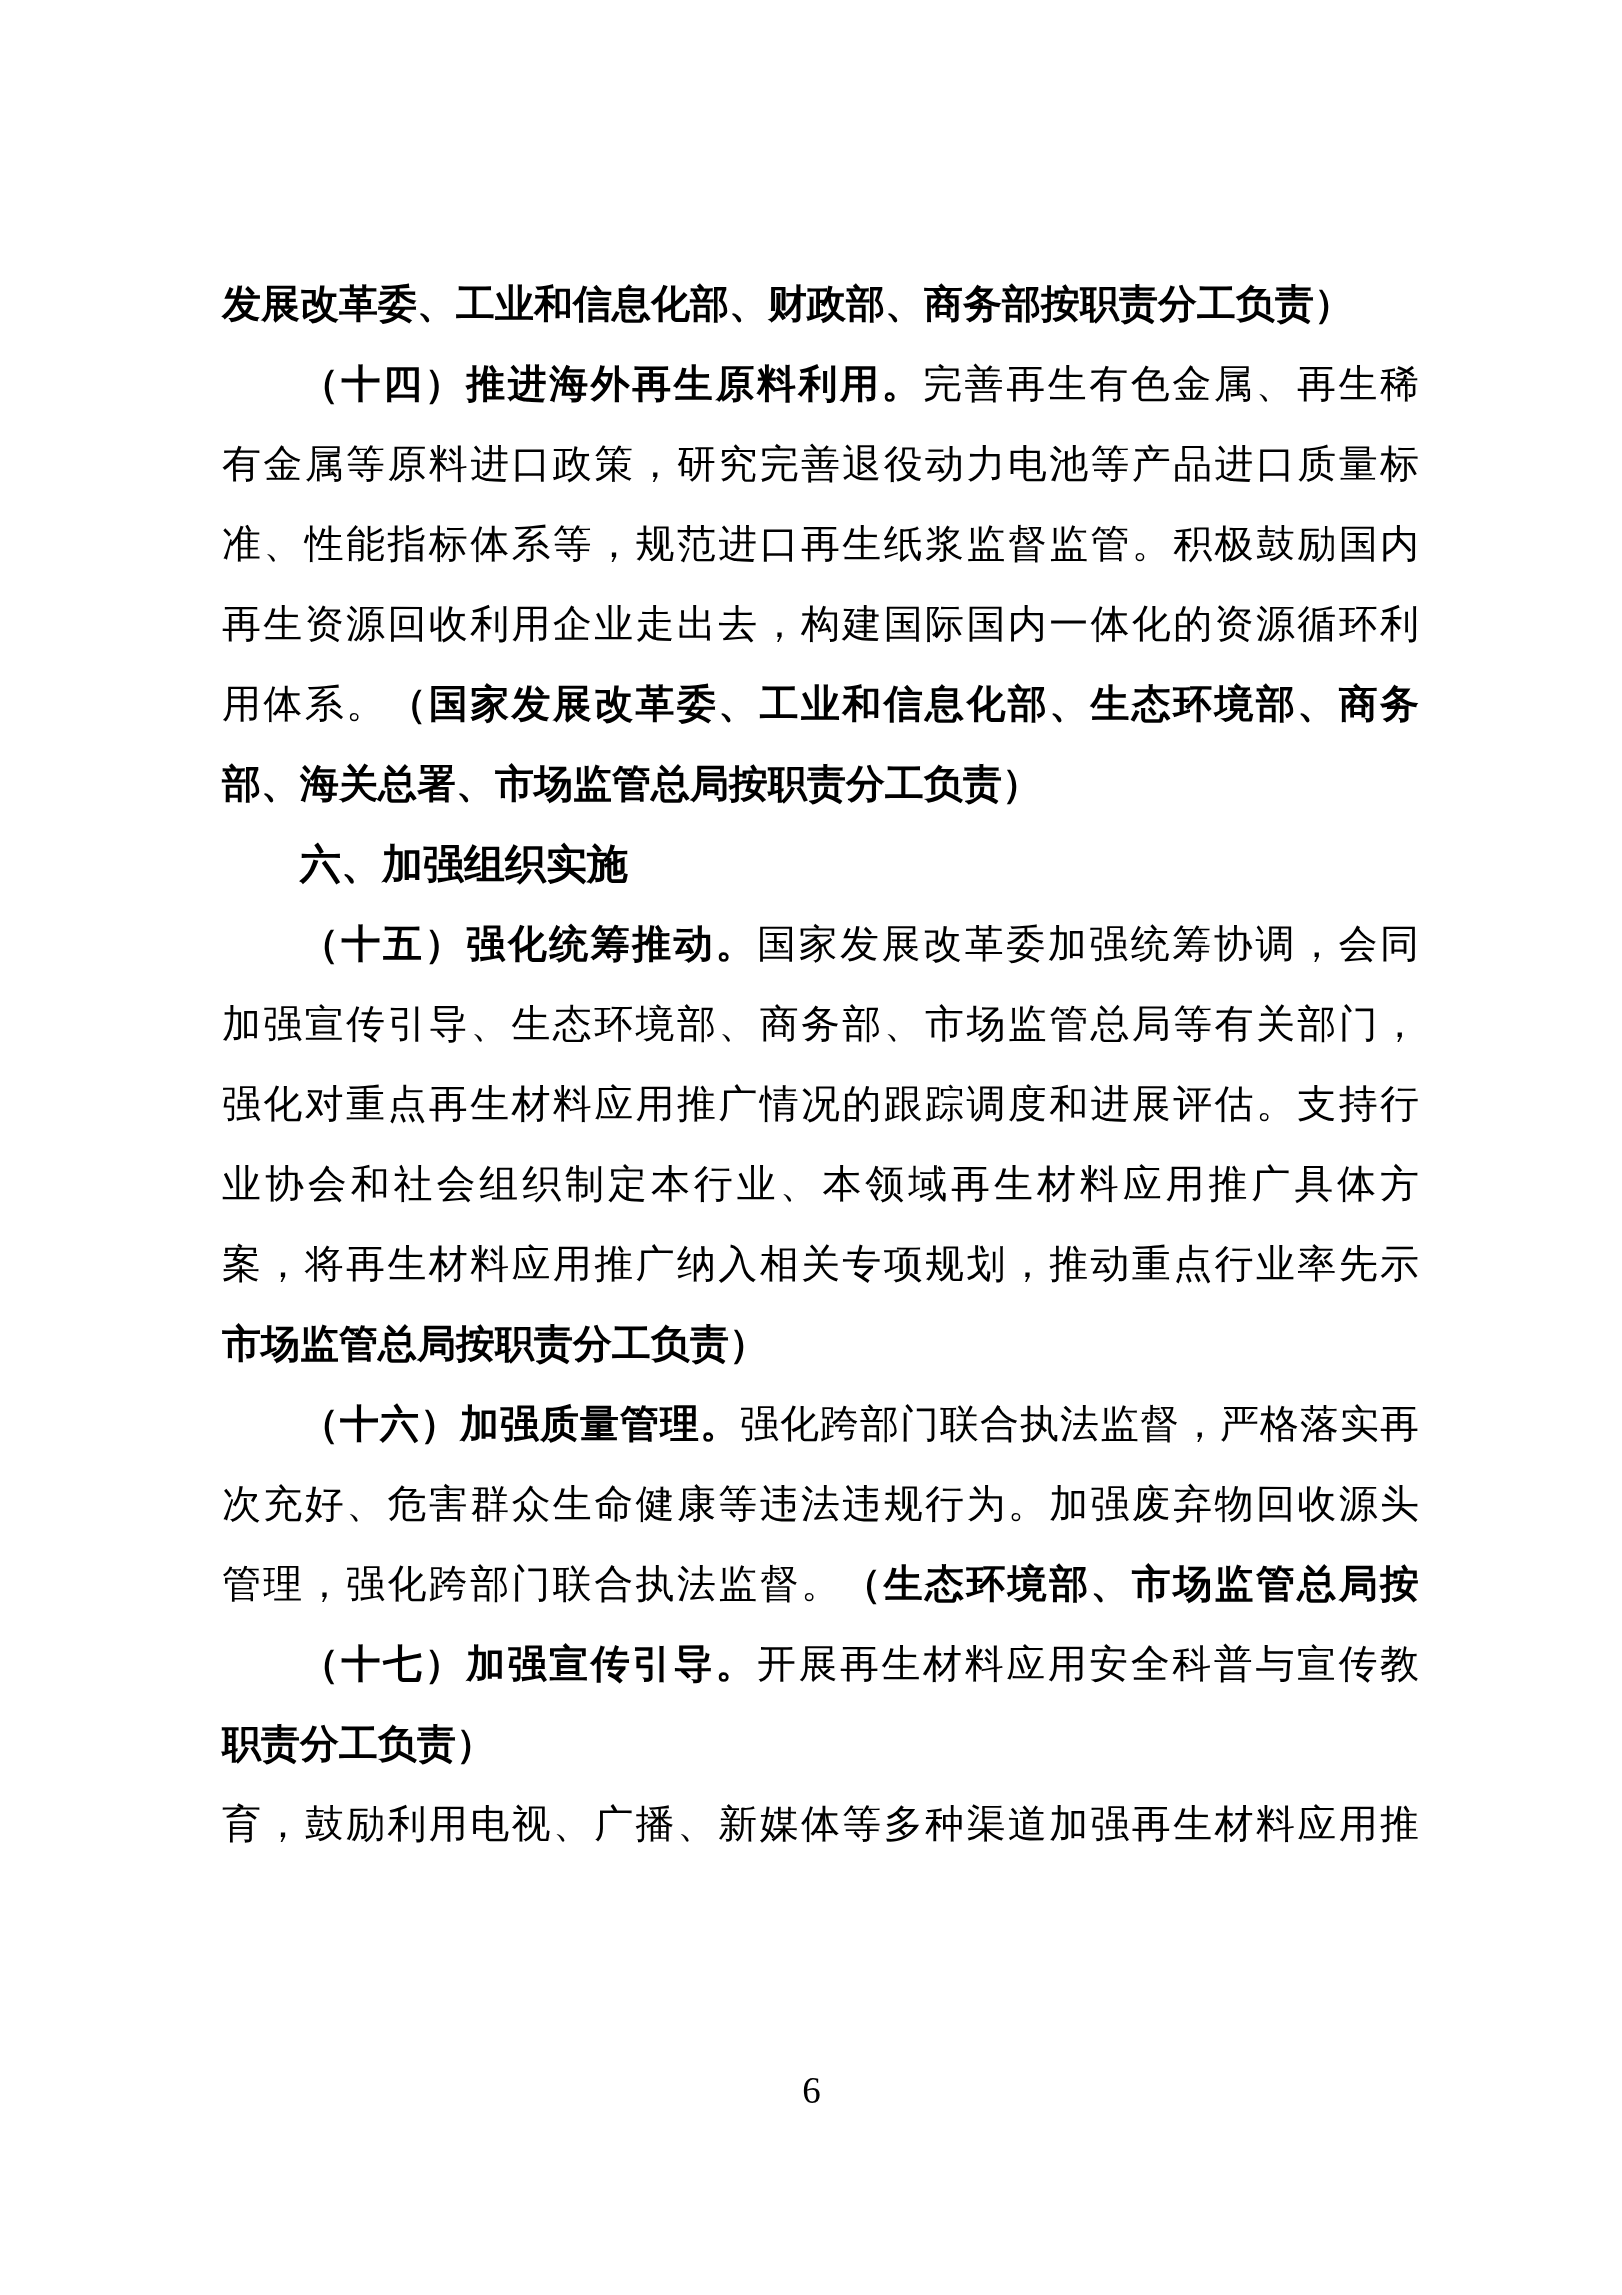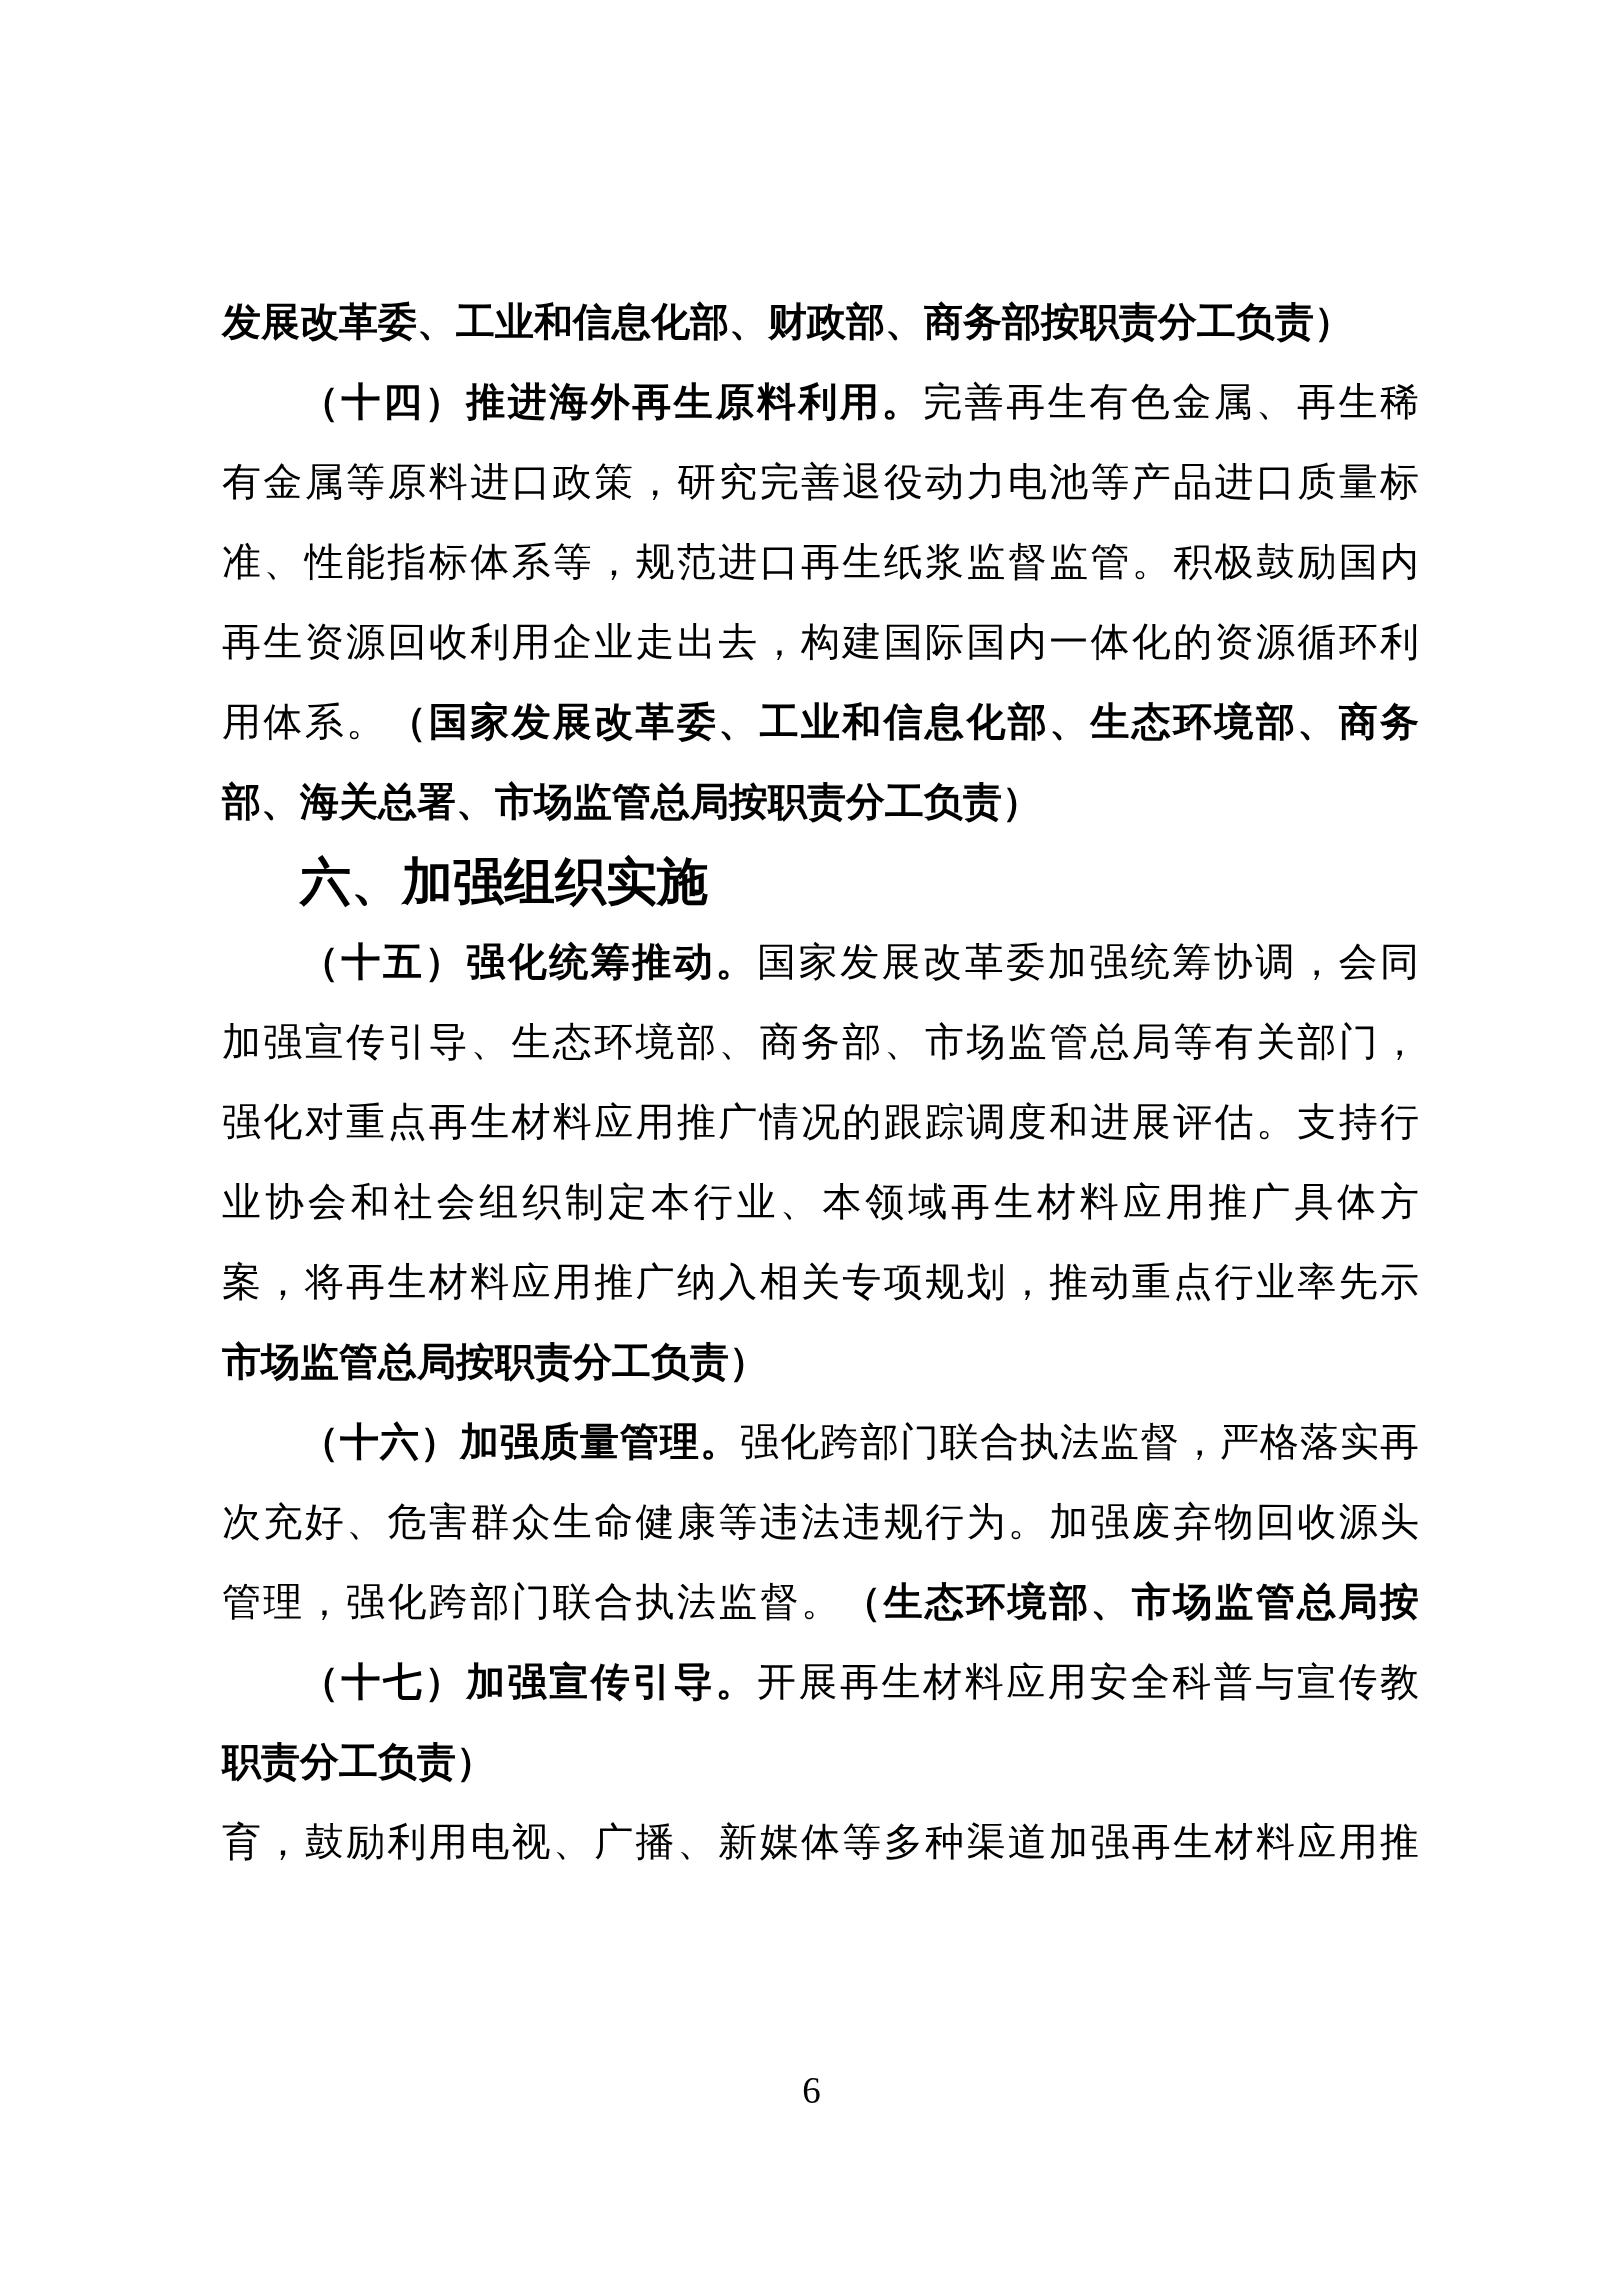--- a/index.html
+++ b/index.html
@@ -12,21 +12,21 @@
     width: 1623px;
     height: 2295px;
     background: #ffffff;
     color: #000000;
     font-family: "Liberation Serif", "DejaVu Serif", serif;
     overflow: hidden;
   }
   .doc {
     position: absolute;
     left: 222px;
-    top: 282px;
+    top: 264px;
     width: 1197px;
   }
   .line {
     margin: 0;
     padding: 0;
     height: 80px;
     line-height: 80px;
     font-size: 39px;
     letter-spacing: 0;
   }
@@ -36,21 +36,21 @@
   }
   .indent {
     text-indent: 2em;
   }
   .b {
     font-weight: 700;
   }
   .heading .hseg {
     font-family: Liberation Serif, serif;
     font-weight: 700;
-    font-size: 51px;
+    font-size: 41px;
   }
   .page-num {
     position: absolute;
     left: 0;
     top: 2061px;
     width: 100%;
     text-align: center;
     font-size: 37px;
     line-height: 59px;
     color: #000000;

